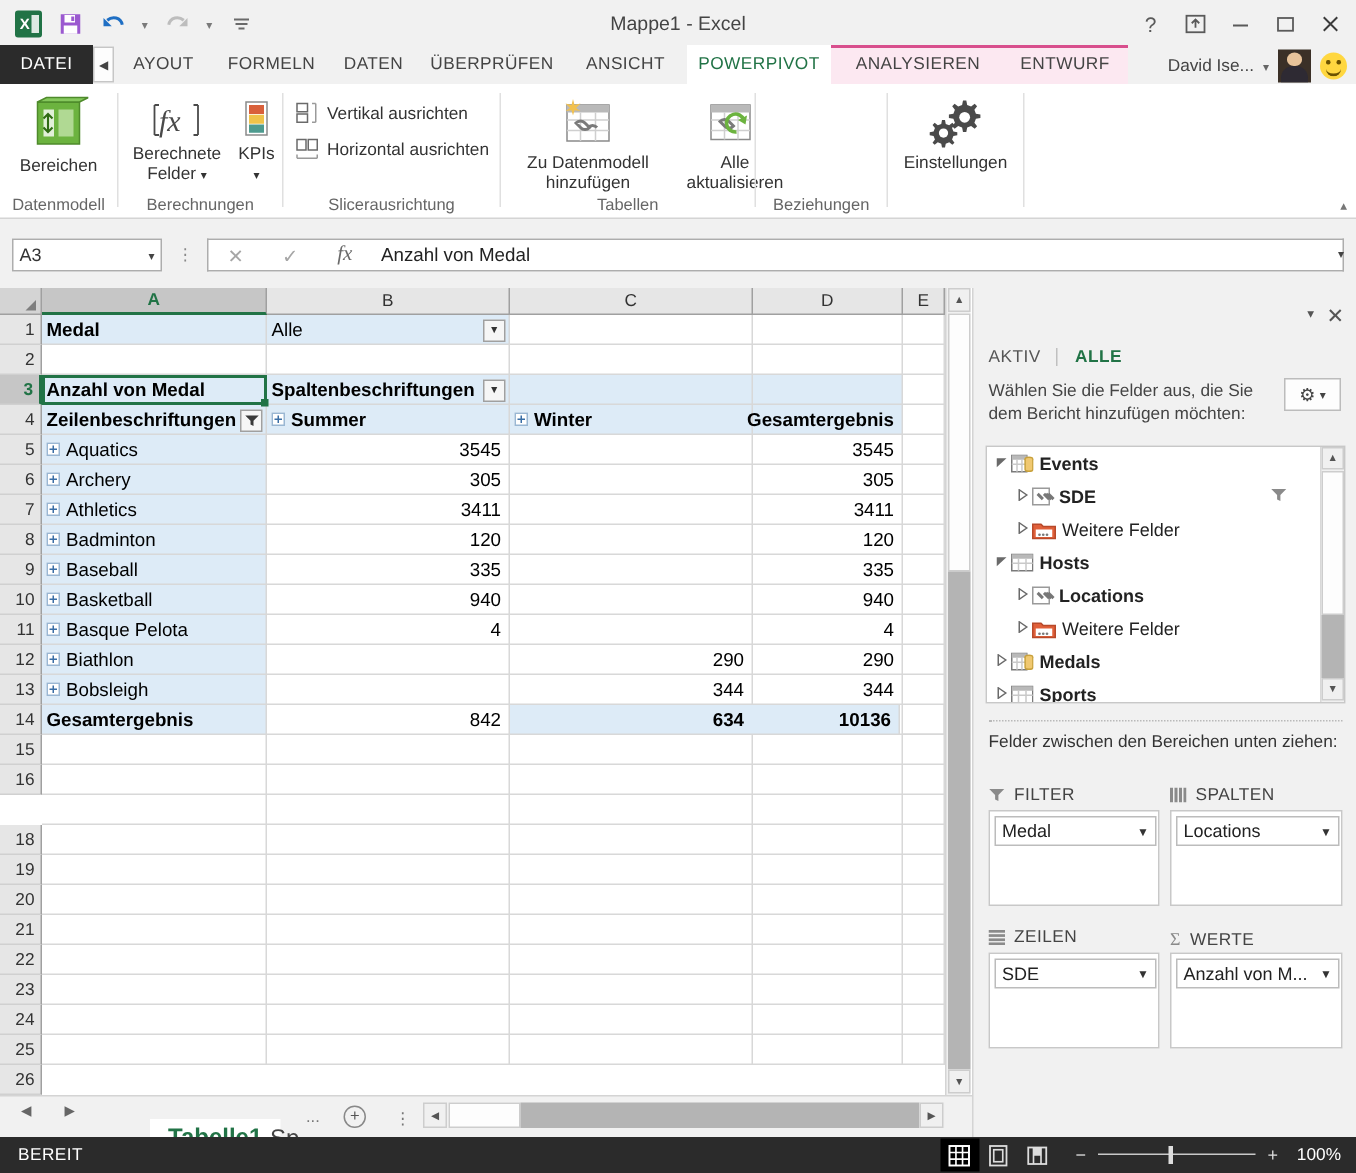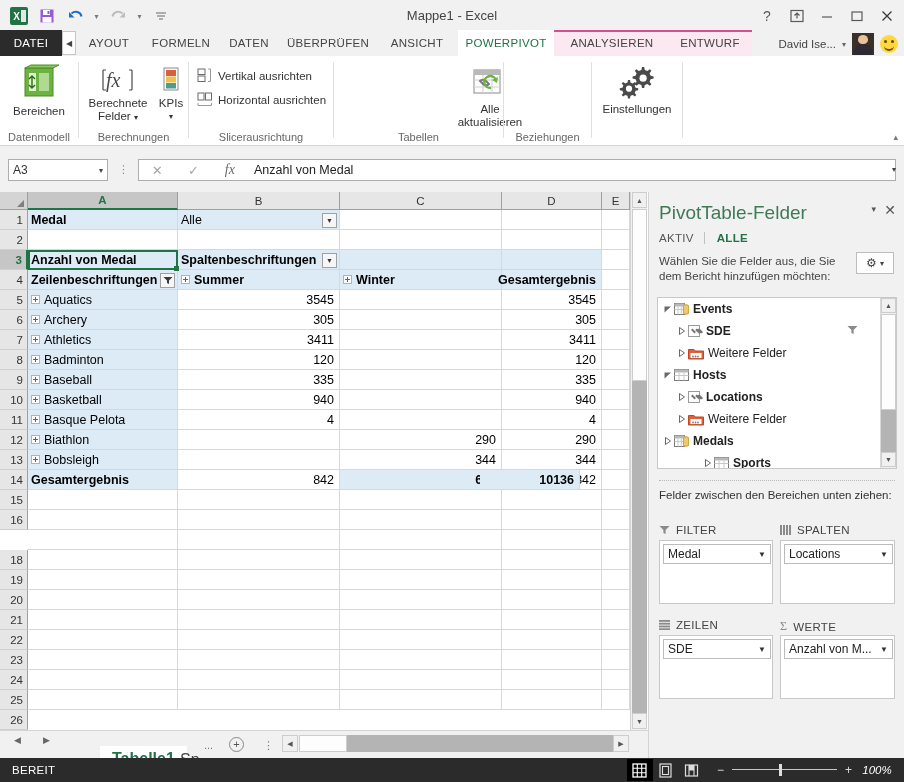--- a/index.html
+++ b/index.html
@@ -166,21 +166,21 @@
   .statusbar { position:absolute; left:0; top:758px; width:904px; height:24px; background:#2b2b2b;
                display:flex; align-items:center; }
   .status-text { margin-left:12px; font-size:11.5px; color:#fff; letter-spacing:.3px; }
   .status-right { margin-left:auto; display:flex; align-items:center; gap:0; padding-right:10px; }
   .viewbtn { width:26px; height:22px; display:flex; align-items:center; justify-content:center; color:#ddd; }
   .viewbtn.active { background:#000; }
   .zoom-ctl { display:flex; align-items:center; gap:8px; margin-left:12px; color:#ddd; font-size:12px; }
   .zoom-slider { position:relative; width:105px; height:12px; }
   .zoom-slider .line { position:absolute; left:0; top:5px; width:105px; height:1px; background:#c9c9c9; }
   .zoom-slider .knob { position:absolute; left:47px; top:0; width:3px; height:12px; background:#ddd; }
-  .zoom-pct { font-size:11.5px; color:#fff; width:34px; text-align:center;font-style:italic; }
+  .zoom-pct { font-size:11.5px; color:#fff; width:34px; text-align:right; }
 
   
   .pane { position:absolute; left:648px; top:192px; width:256px; height:566px; background:#f1f1f1;
           border-left:1px solid #d4d4d4; }
   .pane-title { position:absolute; left:10px; top:10px; font-size:19px; color:#3f7a55; }
   .pane-close { position:absolute; right:8px; top:10px; font-size:14px; color:#555; }
   .pane-drop { position:absolute; right:28px; top:12px; font-size:9px; color:#555; }
   .pane-tabs { position:absolute; left:10px; top:40px; display:flex; align-items:center; gap:0; }
   .pane-tab { font-size:11.5px; color:#555; padding-right:10px; letter-spacing:.3px; }
   .pane-tab.active { color:#217346; font-weight:bold; padding-left:12px; border-left:1px solid #c0c0c0; }
@@ -367,20 +367,32 @@
             <rect x="8.5" y="1" width="6" height="7" fill="#fff" stroke="#6a6a6a"></rect>
             <path d="M1 11 L1 13.5 M1 13.5 L14.5 13.5 M14.5 11 L14.5 13.5" stroke="#9a9a9a" fill="none"></path>
           </svg>
         <span>Horizontal ausrichten</span>
       </div>
       <div class="rgroup-label">Slicerausrichtung</div>
     </div>
     <div class="rgroup-sep" style="left:333px;"></div>
 
     <div class="rgroup" style="left:334px; width:169px;">
+      <div class="big-btn" style="left:8px; top:8px; width:100px;">
+        <svg width="40" height="36" viewBox="0 0 40 36">
+            <rect x="6" y="6" width="28" height="24" fill="#fff" stroke="#8a8a8a"></rect>
+            <rect x="6" y="6" width="28" height="5" fill="#b9b9b9"></rect>
+            <path d="M6 16 H34 M6 23 H34 M15 11 V30 M25 11 V30" stroke="#cfcfcf"></path>
+            <path d="M12 18 a4 4 0 0 1 6 0 l3 3 a4 4 0 0 1 -6 0 z" fill="none" stroke="#7a7a7a" stroke-width="2"></path>
+            <path d="M20 21 a4 4 0 0 1 6 0" fill="none" stroke="#7a7a7a" stroke-width="2"></path>
+            <path d="M10 2 L11 6 L15 5 L12 8 L15 10 L11 9.5 L10 13 L9 9.5 L5 10 L8 8 L5 5 L9 6 Z" fill="#f2c14e"></path>
+          </svg>
+        <span class="lbl">Zu Datenmodell</span>
+        <span class="lbl" style="margin-top:0">hinzufügen</span>
+      </div>
       <div class="big-btn" style="left:110px; top:8px; width:92px;">
         <svg width="40" height="36" viewBox="0 0 40 36">
             <rect x="4" y="6" width="26" height="23" fill="#fff" stroke="#8a8a8a"></rect>
             <rect x="4" y="6" width="26" height="5" fill="#b9b9b9"></rect>
             <path d="M4 16 H30 M4 23 H30 M13 11 V29 M22 11 V29" stroke="#cfcfcf"></path>
             <path d="M10 17 a4 4 0 0 1 6 0 l3 3 a4 4 0 0 1 -6 0 z" fill="none" stroke="#7a7a7a" stroke-width="2"></path>
             <path d="M21 24 a6 6 0 1 1 5 -8" stroke="#6cb33f" stroke-width="2.4" fill="none"></path>
             <path d="M28 13 L27 19 L22 16 Z" fill="#6cb33f"></path>
           </svg>
         <span class="lbl">Alle</span>
@@ -589,21 +601,21 @@
             <span>Boxing</span>
           </div>
           <div class="cell pvlight r" style="left: 150px; top: 260px; width: 162px;">842</div>
           <div class="cell pvlight r" style="left: 312px; top: 260px; width: 162px;"></div>
           <div class="cell pvlight r" style="left: 474px; top: 260px; width: 100px;">842</div>
           <div class="cell" style="left: 574px; top: 260px; width: 28px;"></div>
         </div>
 
       <div class="cell tot" style="left:0; top:260px; width:150px;">Gesamtergebnis</div>
       <div class="cell tot r" style="left:312px; top:260px; width:162px;">634</div>
-      <div class="cell tot r" style="left:452px; top:260px; width:100px;">10136</div>
+      <div class="cell tot r" style="left:472px; top:260px; width:100px;">10136</div>
       <div class="cell" style="left:574px; top:260px; width:28px;"></div>
 
       <div id="empty-rows">
           <div class="cell" style="left: 0px; top: 280px; width: 150px;"></div>
           <div class="cell" style="left: 150px; top: 280px; width: 162px;"></div>
           <div class="cell" style="left: 312px; top: 280px; width: 162px;"></div>
           <div class="cell" style="left: 474px; top: 280px; width: 100px;"></div>
           <div class="cell" style="left: 574px; top: 280px; width: 28px;"></div>
           <div class="cell" style="left: 0px; top: 300px; width: 150px;"></div>
           <div class="cell" style="left: 150px; top: 300px; width: 162px;"></div>
@@ -714,21 +726,20 @@
           <span class="line"></span>
           <span class="knob"></span>
         </span>
         <span>+</span>
         <span class="zoom-pct">100%</span>
       </div>
     </div>
   </div>
 
   <div class="pane">
-    <div class="pane-title">PivotTable-Felder</div>
     <div class="pane-drop">▾</div>
     <div class="pane-close">✕</div>
 
     <div class="pane-tabs">
       <span class="pane-tab">AKTIV</span>
       <span class="pane-tab active">ALLE</span>
     </div>
 
     <div class="pane-hint">Wählen Sie die Felder aus, die Sie dem Bericht hinzufügen möchten:</div>
     <div class="gear-btn">
@@ -811,21 +822,21 @@
               </svg></span>
             <span class="tbl-icon"><svg width="15" height="13" viewBox="0 0 15 13">
                 <rect x="0.5" y="0.5" width="10" height="11" fill="#fff" stroke="#7a7a7a"></rect>
                 <rect x="0.5" y="0.5" width="10" height="3" fill="#b9b9b9"></rect>
                 <path d="M0.5 6.5 H10.5 M4 3.5 V11.5 M7.3 3.5 V11.5" stroke="#c9c9c9"></path>
                 <ellipse cx="12" cy="3" rx="2.6" ry="1.2" fill="#f0c870" stroke="#c8a13c"></ellipse>
                 <path d="M9.4 3 V10 a2.6 1.2 0 0 0 5.2 0 V3" fill="#f0c870" stroke="#c8a13c"></path>
               </svg></span>
             <span class="fl-label b">Medals</span>
           </div>
-          <div class="fl-row" style="top: 154px; padding-left: 20px; margin-left: 24px;">
+          <div class="fl-row" style="top: 154px; padding-left: 4px;">
             <span class="tri"><svg width="8" height="8" viewBox="0 0 8 8">
                 <path d="M1.5 0.5 L6.5 4 L1.5 7.5 Z" fill="none" stroke="#6a6a6a"></path>
               </svg></span>
             <span class="tbl-icon"><svg width="15" height="13" viewBox="0 0 15 13">
                 <rect x="0.5" y="0.5" width="14" height="11" fill="#fff" stroke="#7a7a7a"></rect>
                 <rect x="0.5" y="0.5" width="14" height="3" fill="#b9b9b9"></rect>
                 <path d="M0.5 6.5 H14.5 M5 3.5 V11.5 M10 3.5 V11.5" stroke="#c9c9c9"></path>
               </svg></span>
             <span class="fl-label b">Sports</span>
           </div>

